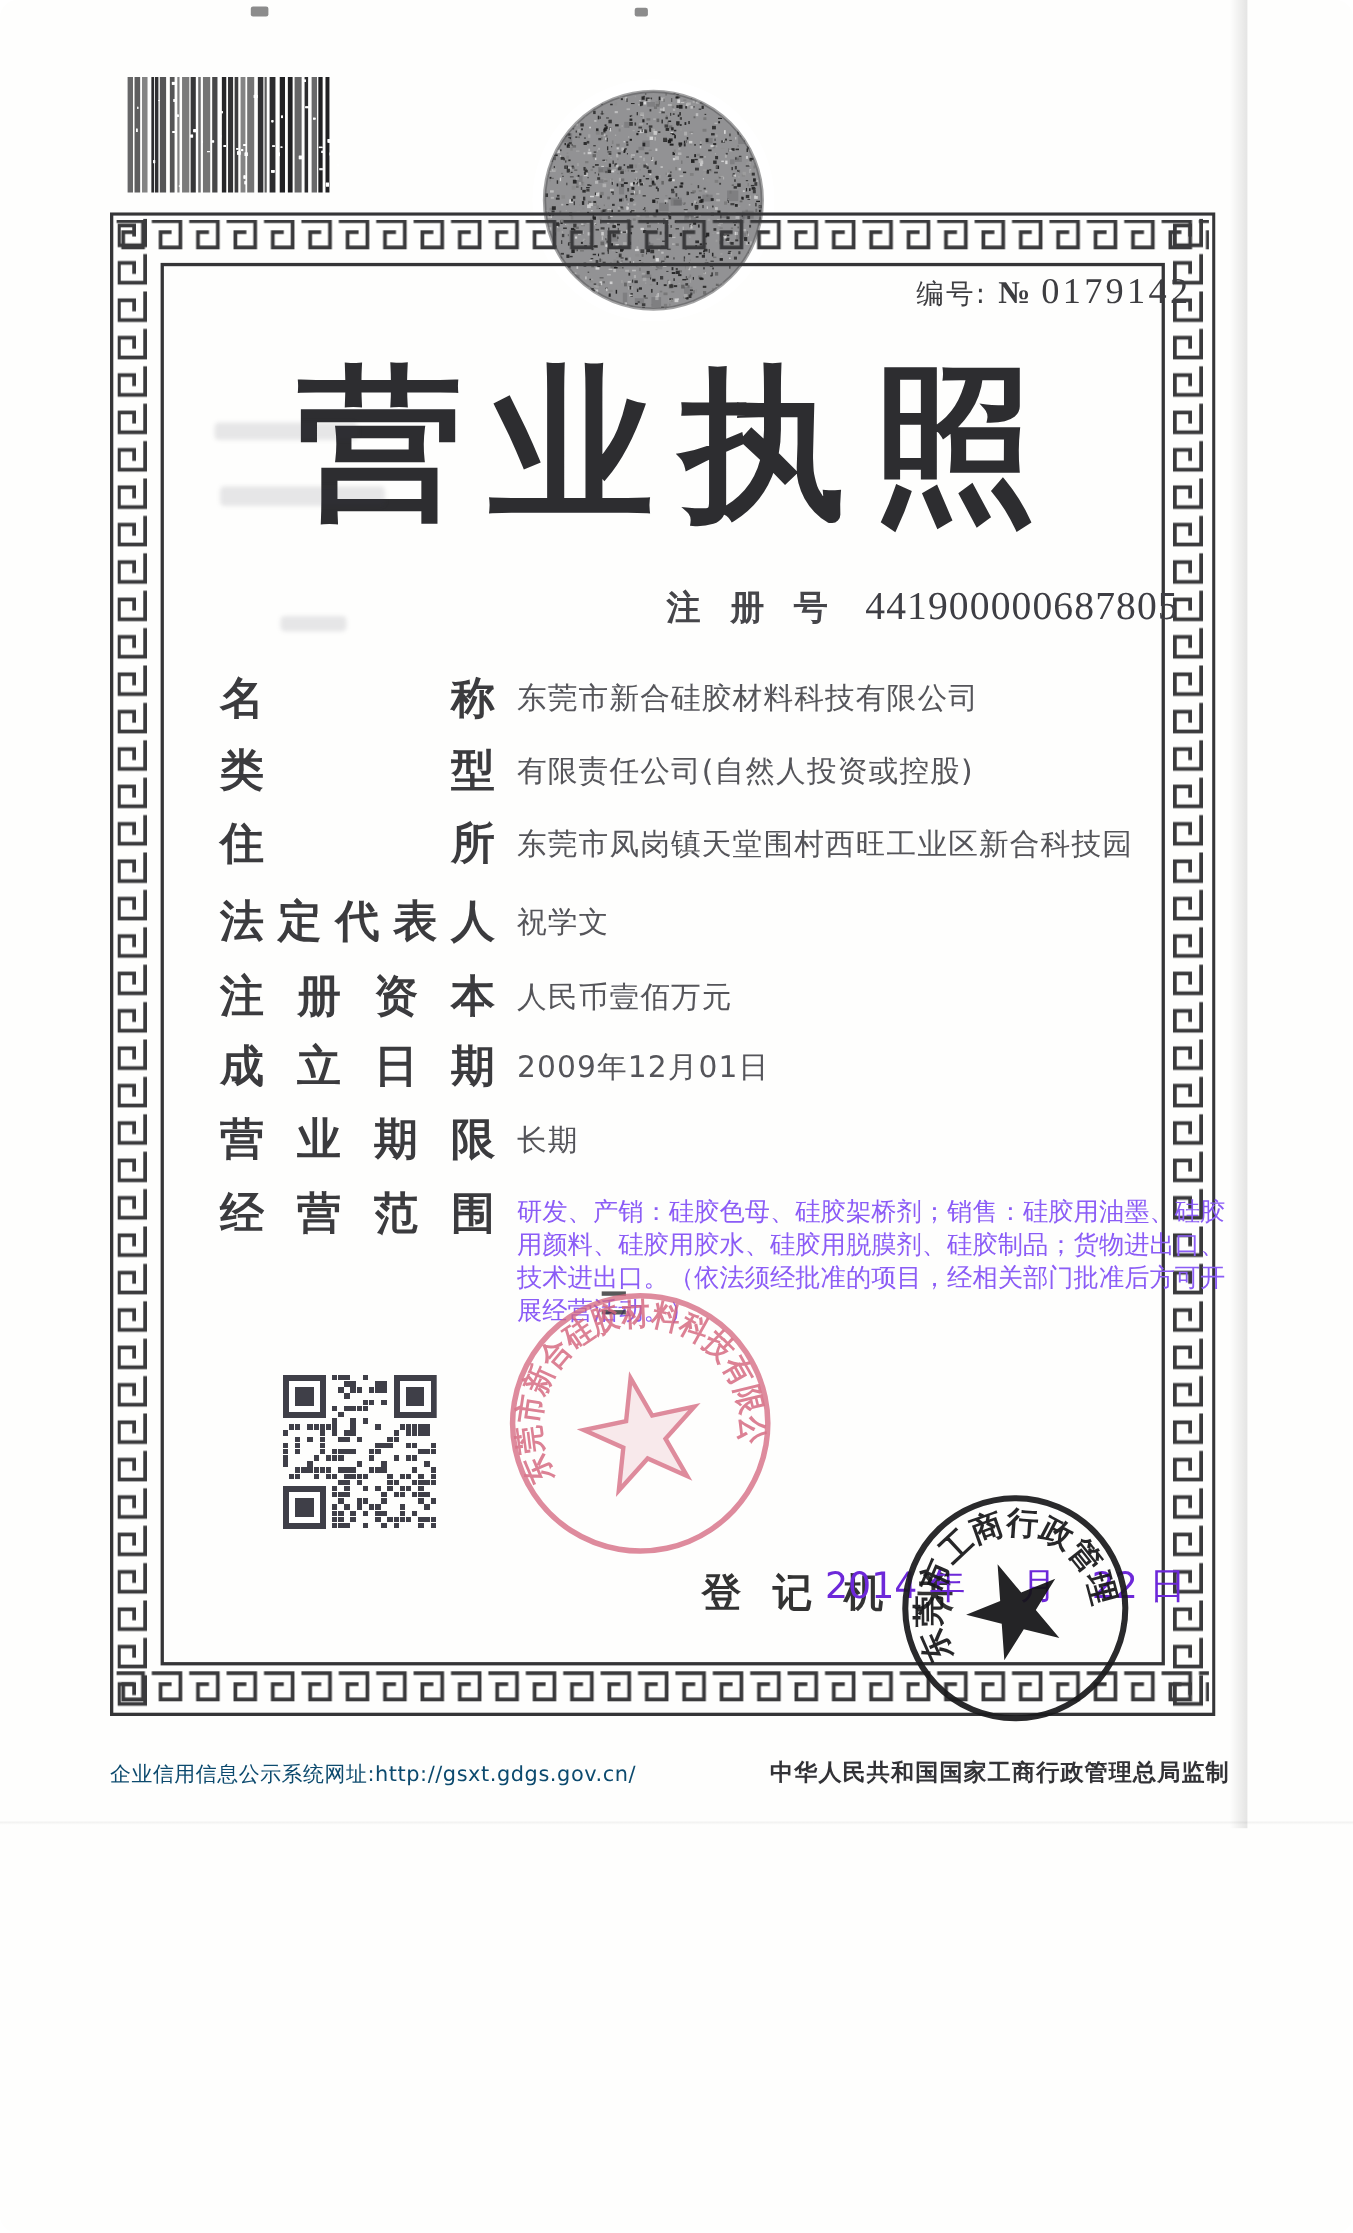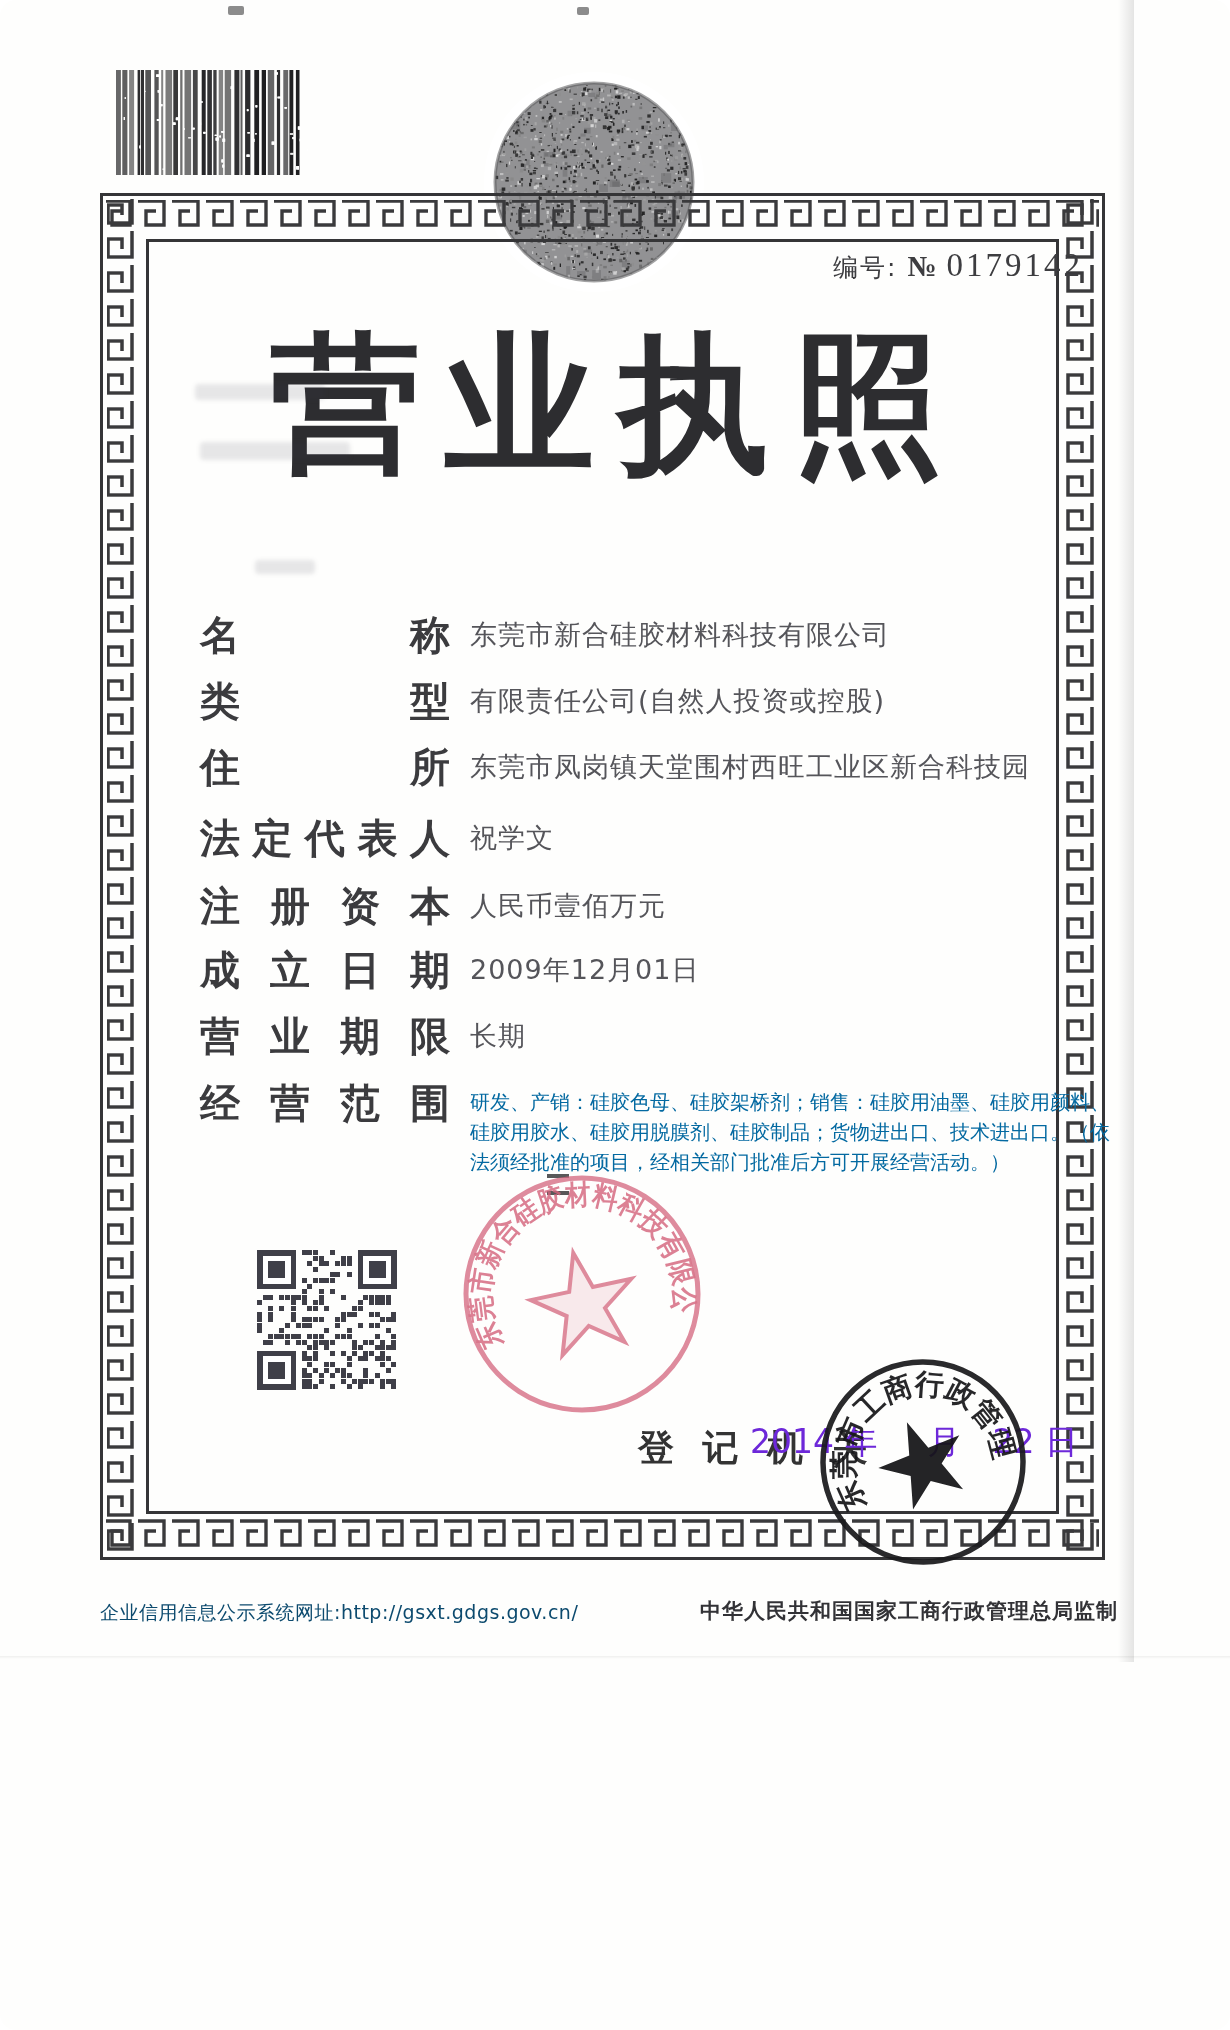--- a/index.html
+++ b/index.html
@@ -29,22 +29,22 @@
   .regno .num{font-family:"Liberation Serif",serif;font-size:36px;color:#3e3e44;letter-spacing:1px;}
 
   .row{position:absolute;left:200px;display:flex;align-items:flex-end;}
   .row .label{width:250px;font-size:40px;line-height:1.1;font-weight:600;color:#3b3b3e;}
   .row .value{margin-left:20px;font-size:27px;color:#55555a;letter-spacing:1px;
         padding-bottom:4px;white-space:nowrap;}
   .spread{display:flex;justify-content:space-between;}
   .r0{top:613px}.r1{top:679px}.r2{top:745px}.r3{top:816px}
   .r4{top:884px}.r5{top:948px}.r6{top:1014px}.r7{top:1081px}
   .row-range{align-items:flex-start;}
-  .row-range .value{white-space:normal;width:648px;font-size:20px;line-height:30px;
-        color:#0369a1;font-weight:500;letter-spacing:0;padding-bottom:0;padding-top:6px;}
+  .row-range .value{white-space:normal;width:648px;font-size:23px;line-height:30px;
+        color:#8b5cf6;font-weight:500;letter-spacing:0;padding-bottom:0;padding-top:6px;}
 
   .qr{position:absolute;left:257px;top:1250px;width:140px;height:140px;}
   .company-seal{position:absolute;left:442px;top:1154px;width:280px;height:280px;
         transform:rotate(-12deg);opacity:.88;}
   .registry-seal{position:absolute;left:808px;top:1347px;width:230px;height:230px;
         transform:rotate(-22deg);opacity:.93;}
 
   .registry-label{position:absolute;left:621px;top:1424px;font-size:36px;font-weight:600;
         letter-spacing:8px;color:#333;white-space:nowrap;margin-left:17px;}
   .date-line{position:absolute;left:750px;top:1420px;font-size:33px;color:#6d28d9;
@@ -1833,20 +1833,24 @@
   </svg>
 
   <div class="serial">
     <span class="lab">编号:</span>
     <span class="no">№</span>
     <span class="num">0179142</span>
   </div>
 
   <div class="title">营业执照</div>
 
+  <div class="regno">
+    <span class="lab">注 册 号</span>
+    <span class="num">441900000687805</span>
+  </div>
 
   <div class="row r0">
     <div class="label spread">
         <span>名</span>
         <span>称</span>
       </div>
     <div class="value">东莞市新合硅胶材料科技有限公司</div>
   </div>
   <div class="row r1">
     <div class="label spread">

